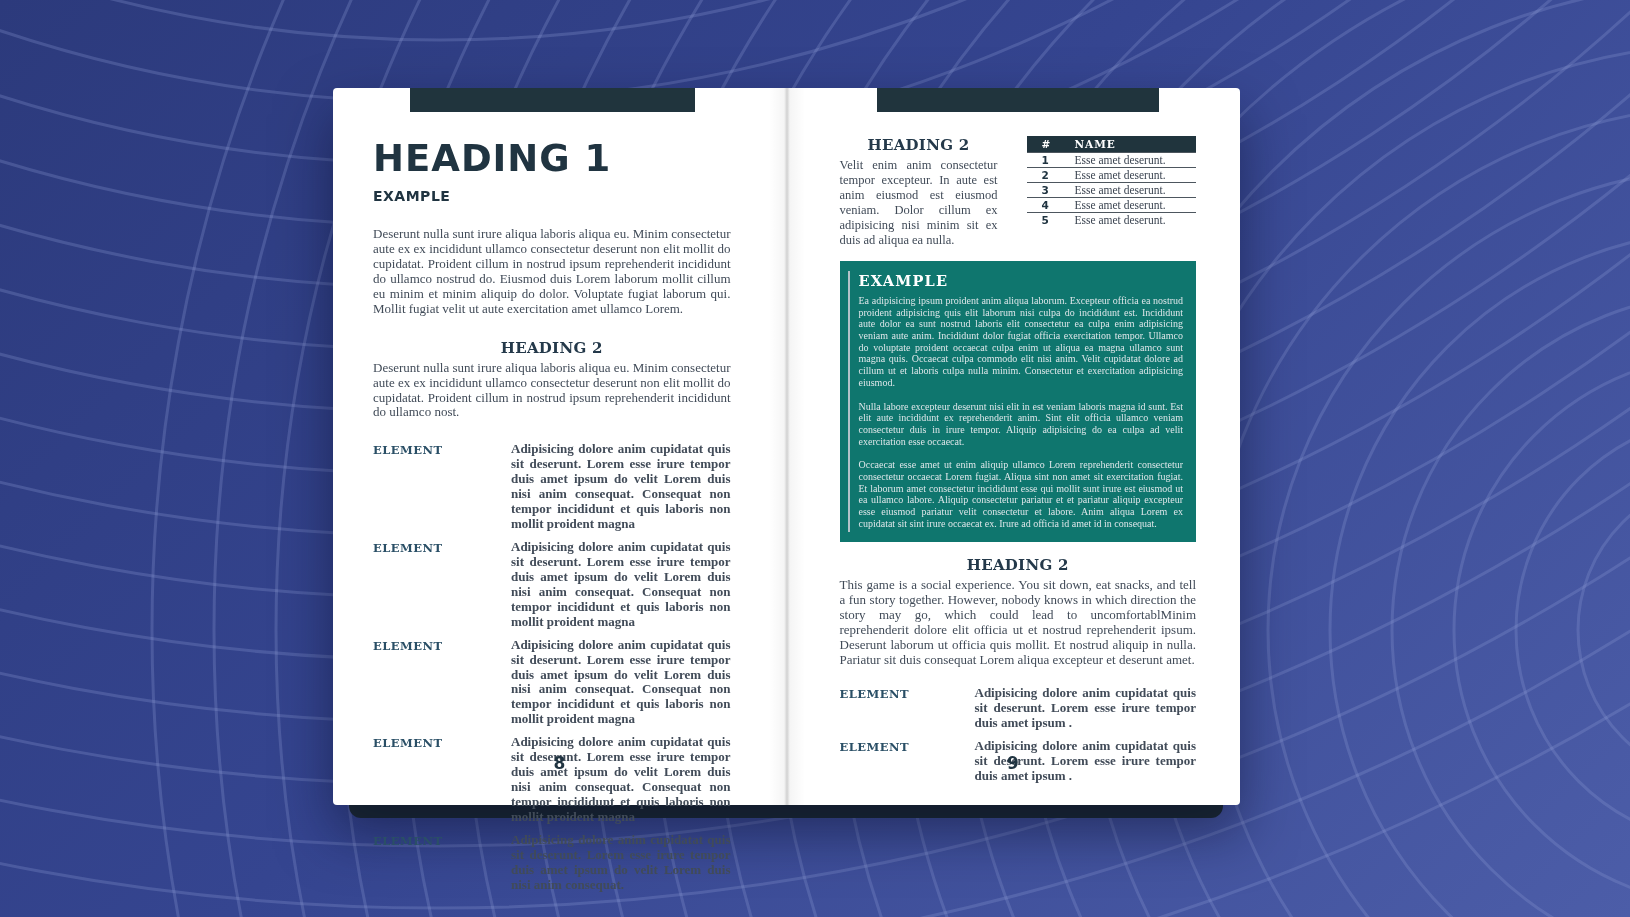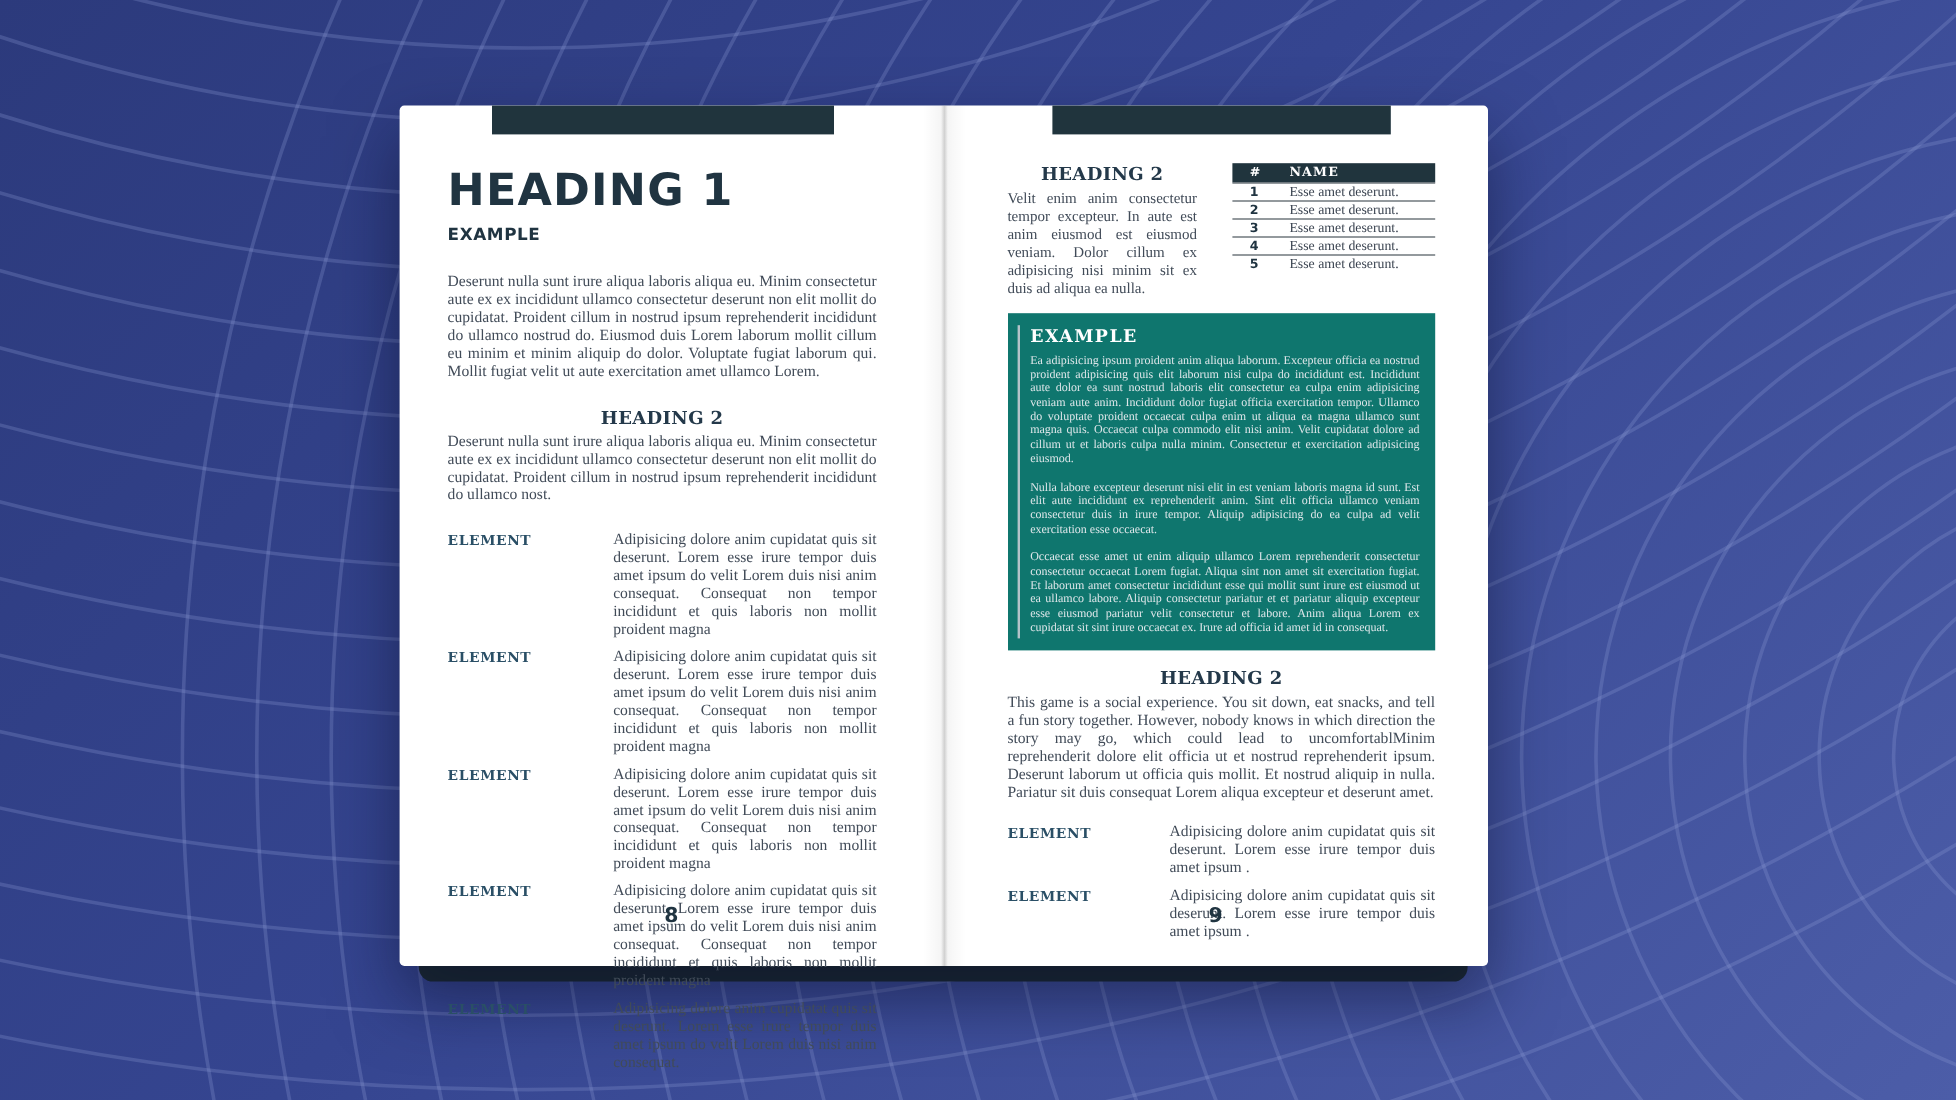--- a/index.html
+++ b/index.html
@@ -52,21 +52,21 @@
     font-family:"DejaVu Serif",serif; font-weight:bold; font-size:15px;
     letter-spacing:.3px; color:#24394a; margin-bottom:4px;text-align:center;
   }
 
   .el-row { display:flex; margin-bottom:8px;gap:11px; }
   .el-label {
     flex:none; width:127px; padding-top:1px;
     font-family:"DejaVu Serif",serif; font-weight:bold; font-size:11.5px;
     letter-spacing:.5px; color:#2a4f66;
   }
-  .el-desc { flex:1; font-size:13px; line-height:1.15; text-align:justify; color:#414b58; }
+  .el-desc { flex:1; font-size:13px; line-height:1.15; text-align:justify; color:#414b58;font-weight:bold; }
 
   .pagenum {
     position:absolute; bottom:32px; left:0; right:0; text-align:center;
     font-size:17px; letter-spacing:.5px;
   }
 
   
   .top-row { display:flex; gap:29px; margin-bottom:13px; }
   .top-col { width:158px; flex:none; }
   .top-col p.body { font-size:12.5px; line-height:1.2; }

